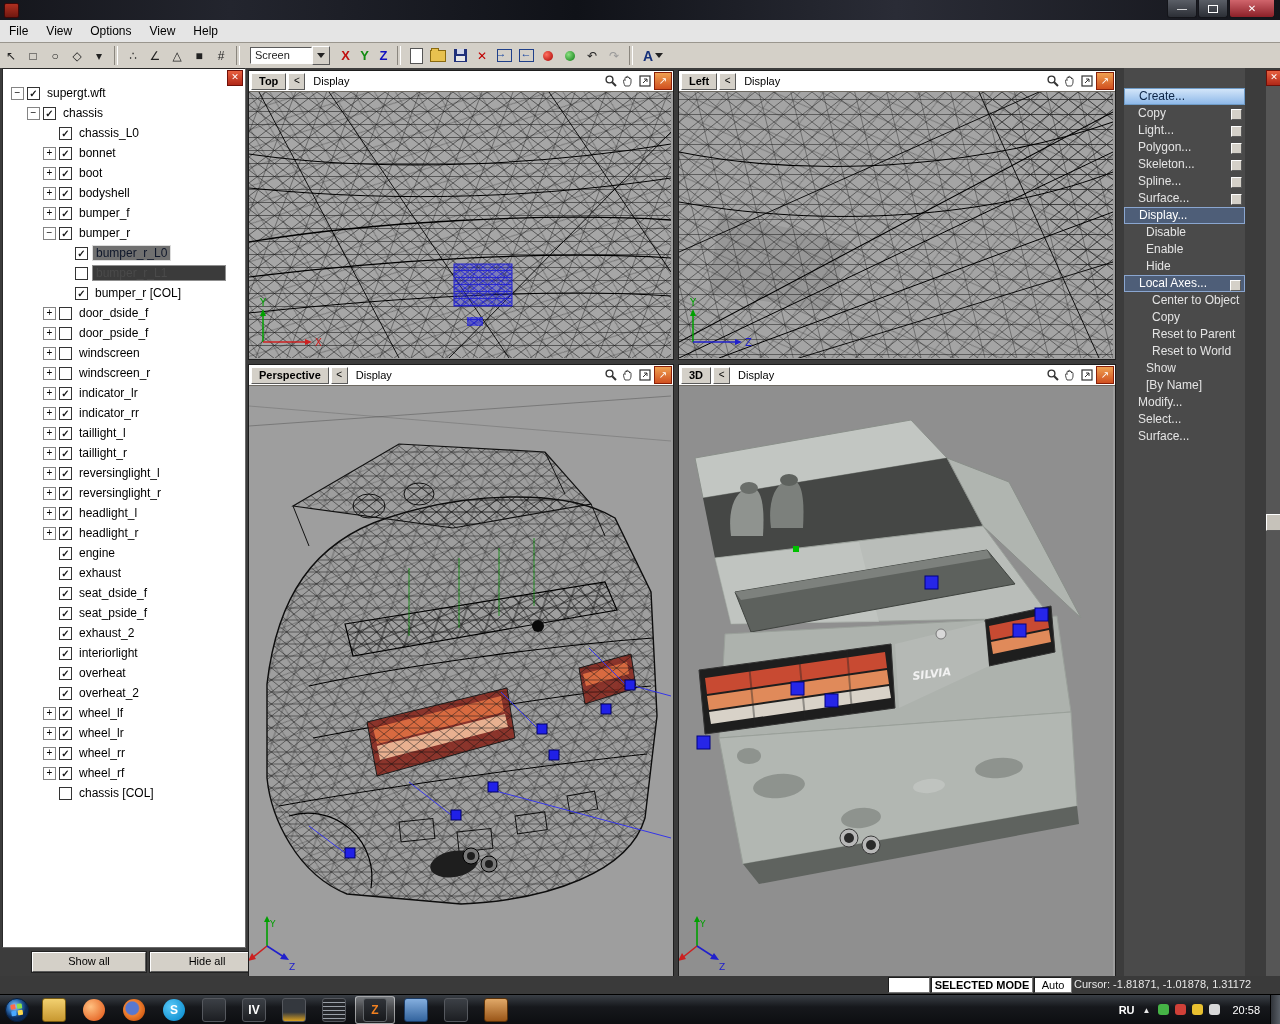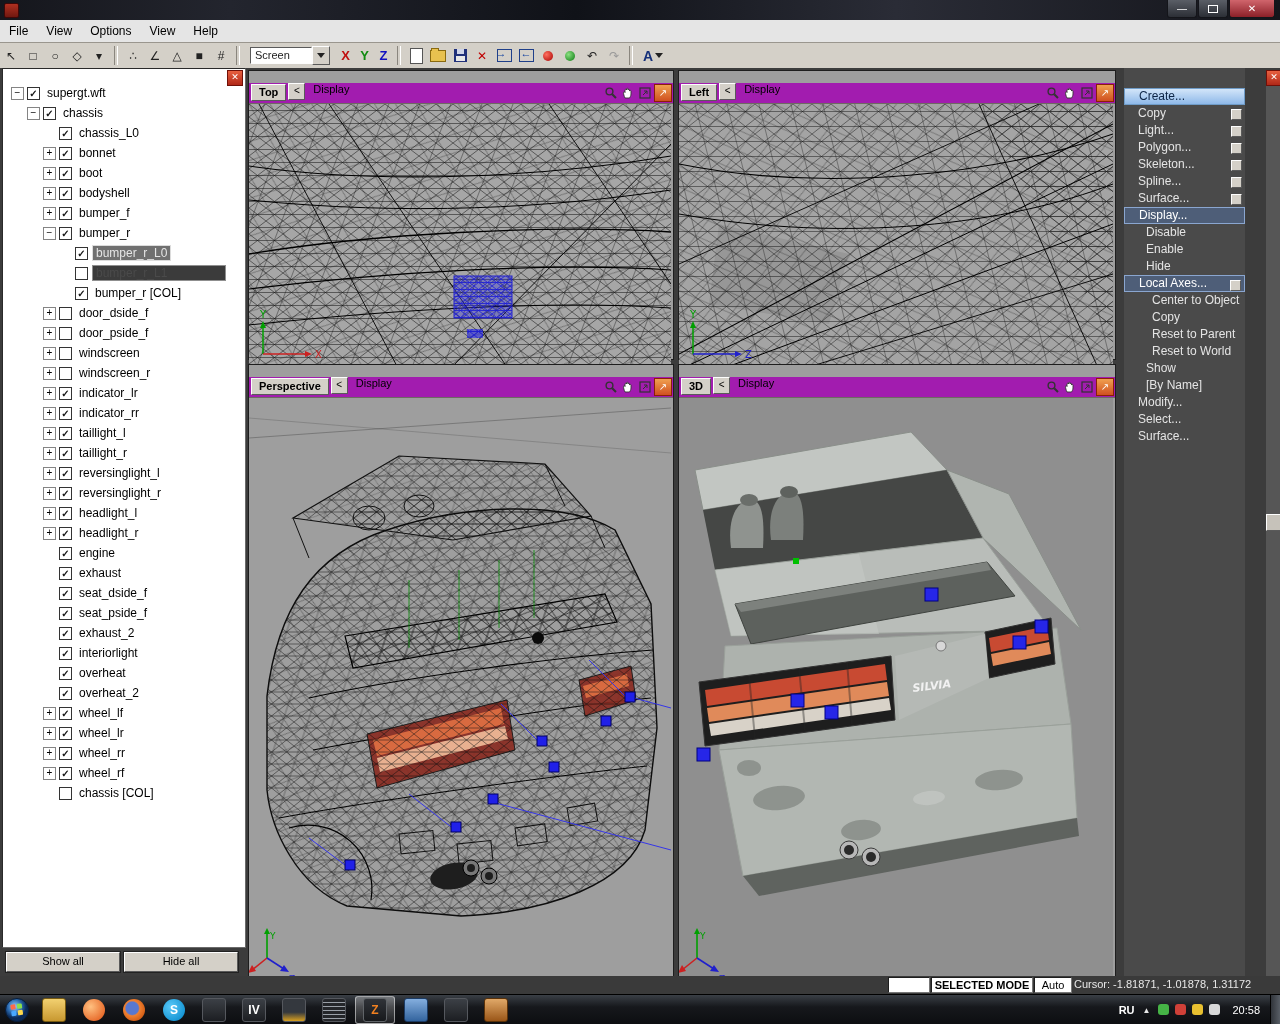--- a/index.html
+++ b/index.html
@@ -57,29 +57,29 @@
   .tree-box{position:absolute;left:2px;top:0;width:242px;height:878px;background:#fff;
     border:1px solid;border-color:#2a2a2a #6a6a6a #6a6a6a #2a2a2a;overflow:hidden;}
   #tree-body{padding-top:14px;}
   .tree-row{height:20px;display:flex;align-items:center;font-size:12px;color:#000;}
   .exp{width:11px;height:11px;border:1px solid #848484;background:#fff;font-size:10px;line-height:9px;
     text-align:center;color:#000;flex:none;margin-right:3px;}
   .exp-none{border-color:transparent;background:transparent;}
   .cb{width:11px;height:11px;border:1px solid #333;background:#fff;font-size:10px;line-height:11px;
     font-weight:bold;text-align:center;color:#111;flex:none;margin-right:4px;}
   .tree-label{padding:0 3px;white-space:nowrap;}
-  .tree-label.selected{background:#707070;color:#e5e5e5;border:1px solid #dcdcdc;}
+  .tree-label.selected{background:#707070;color:#0f172a;border:1px solid #dcdcdc;}
   .tree-label.ghost{background:#3b3b3b;color:#4a4a4a;border:1px solid #8f8f8f;padding-right:58px;}
   .panel-close{position:absolute;left:227px;top:2px;width:14px;height:14px;background:linear-gradient(#e86040,#b02818);
     border:1px solid #701008;color:#fff;font-size:9px;line-height:13px;text-align:center;}
   .tree-btn{position:absolute;height:18px;width:112px;background:#d4d0c8;font-size:11px;text-align:center;
-    line-height:17px;border:1px solid;border-color:#fdfdfd #5a5a5a #5a5a5a #fdfdfd;box-shadow:0 0 0 1px #222;}
+    line-height:17px;border:1px solid;border-color:#fdfdfd #5a5a5a #5a5a5a #fdfdfd;box-shadow:0 0 0 1px #222;margin-left:26px;}
   
   .viewport{position:absolute;background:#9e9e9e;border:1px solid #1e1e1e;}
-  .vp-header{height:20px;background:#a21caf;display:flex;border-bottom:1px solid #6e6a62;margin-top:12px;}
+  .vp-header{height:20px;background:#ffffff;display:flex;align-items:center;border-bottom:1px solid #6e6a62;}
   .vp-tab{margin:1px 2px;padding:0 7px;height:15px;line-height:15px;background:#d4d0c8;font-size:11px;font-weight:bold;color:#000;
     border:1px solid;border-color:#fdfdfd #5a5a5a #5a5a5a #fdfdfd;}
   .vp-nav{width:15px;height:15px;text-align:center;line-height:14px;font-size:10px;color:#000;background:#d4d0c8;
     border:1px solid;border-color:#fdfdfd #5a5a5a #5a5a5a #fdfdfd;margin-right:3px;}
   .vp-display{font-size:11px;color:#000;padding:0 5px;}
   .vp-spacer{flex:1;}
   .vp-iconset{display:flex;align-items:center;margin-right:1px;}
   .vp-icon{width:16px;height:16px;display:flex;align-items:center;justify-content:center;margin-left:1px;}
   .vp-icon-accent{background:linear-gradient(#f0a050,#d05020);border:1px solid #8a2008;color:#fff;font-size:10px;}
   .expand-glyph{color:#fff;font-size:10px;line-height:10px;}

